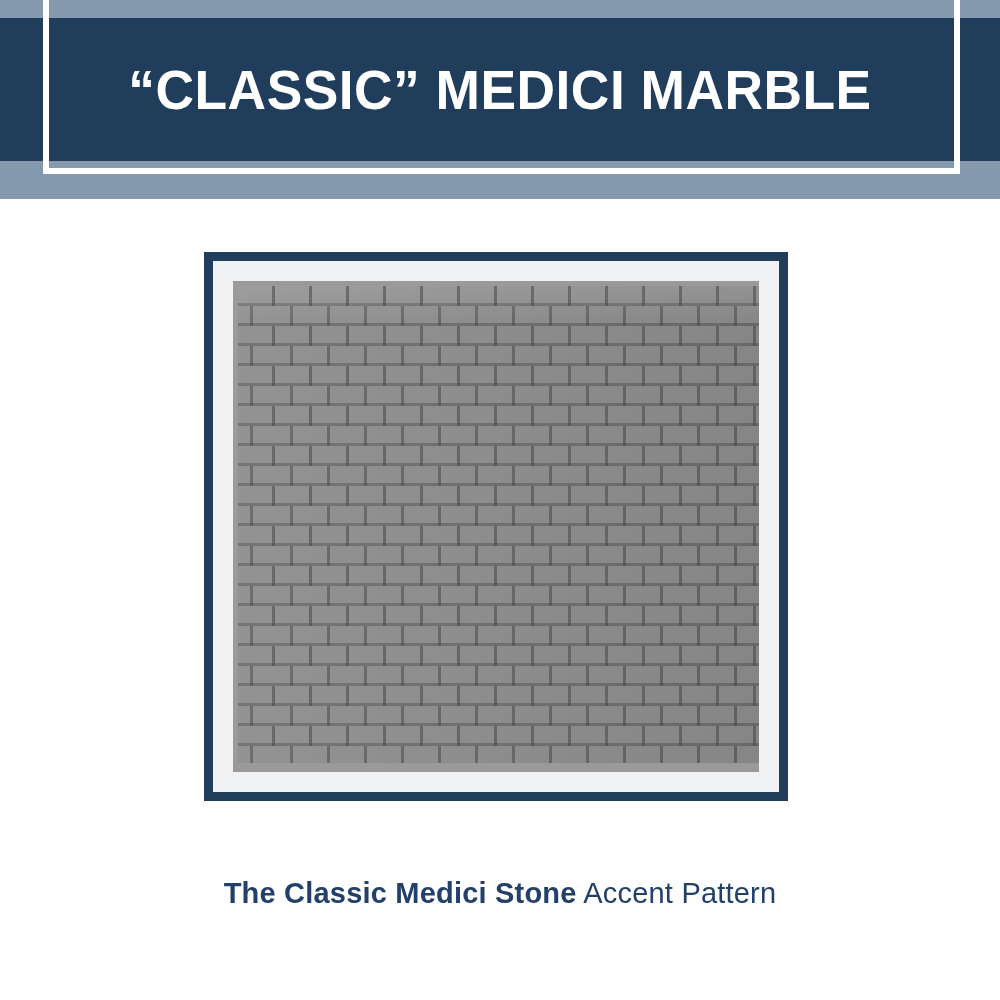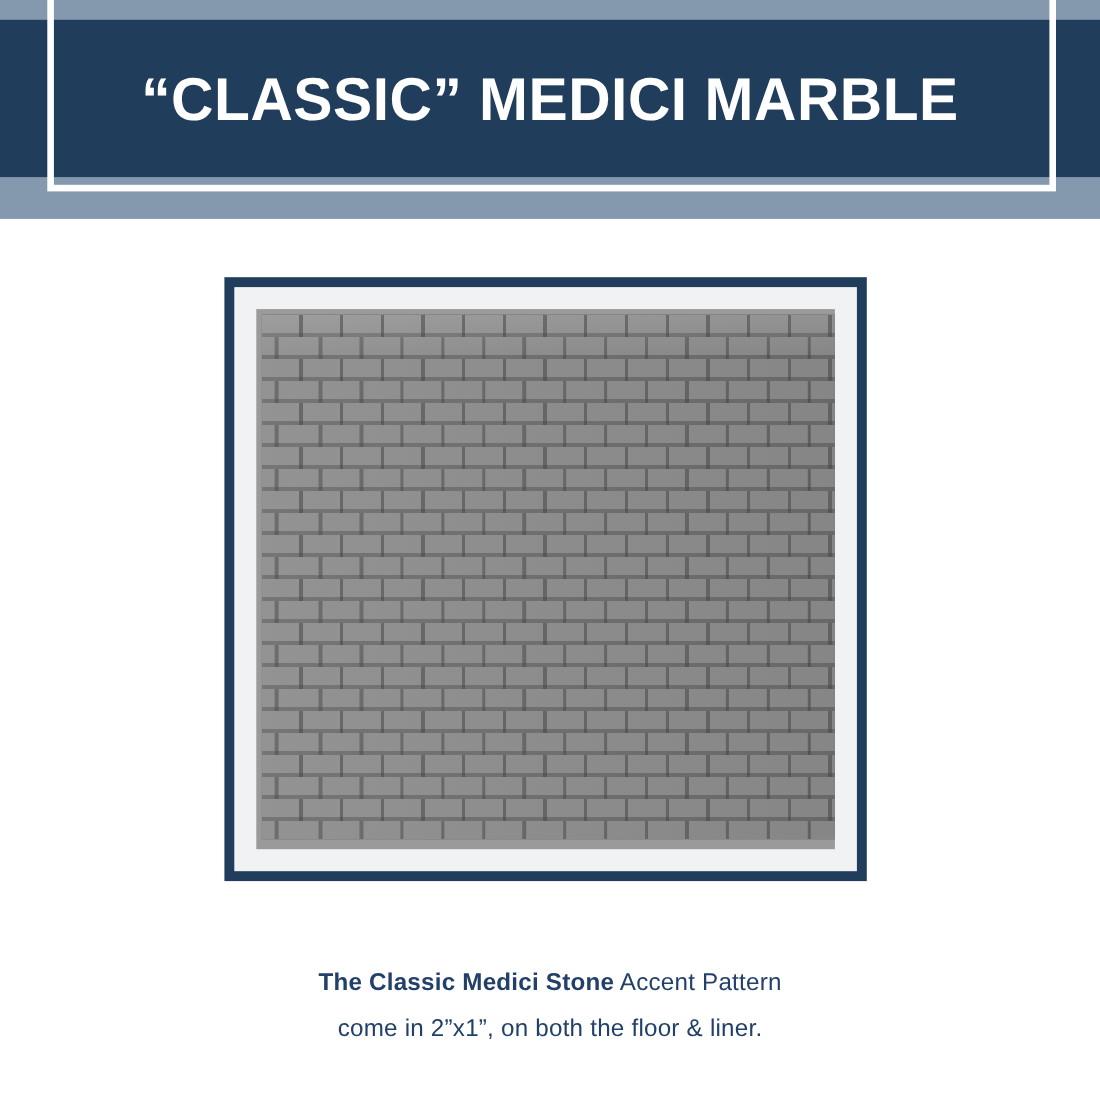--- a/index.html
+++ b/index.html
@@ -182,21 +182,21 @@
 
   
   .caption {
     position: absolute;
     left: 0;
     top: 872px;
     width: 1000px;
     text-align: center;
     color: #22406a;
     font-family: "Liberation Sans Narrow", "Liberation Sans", sans-serif;
-    font-size: 22px;
+    font-size: 29px;
     line-height: 42px;
     letter-spacing: 0.2px;
   }
   .caption .cap-strong {
     font-weight: bold;
   }
   .caption .cap-line {
     display: block;
     white-space: nowrap;
   }
@@ -217,14 +217,13 @@
       <div class="brick-area">
         <div class="brick-offset-rows"></div>
         <div class="brick-sheen"></div>
       </div>
     </div>
   </div>
 </div>
 
 <div class="caption">
   <span class="cap-line"><span class="cap-strong">The Classic Medici Stone</span><span> Accent Pattern</span></span>
-  <span class="cap-line">come in 2”x1”, on both the floor &amp; liner.</span>
 </div>
 
 </body></html>

